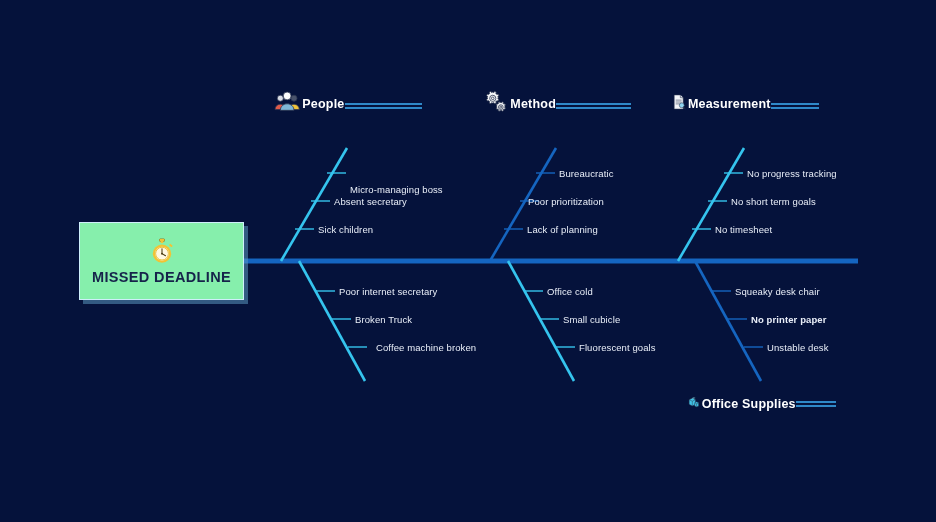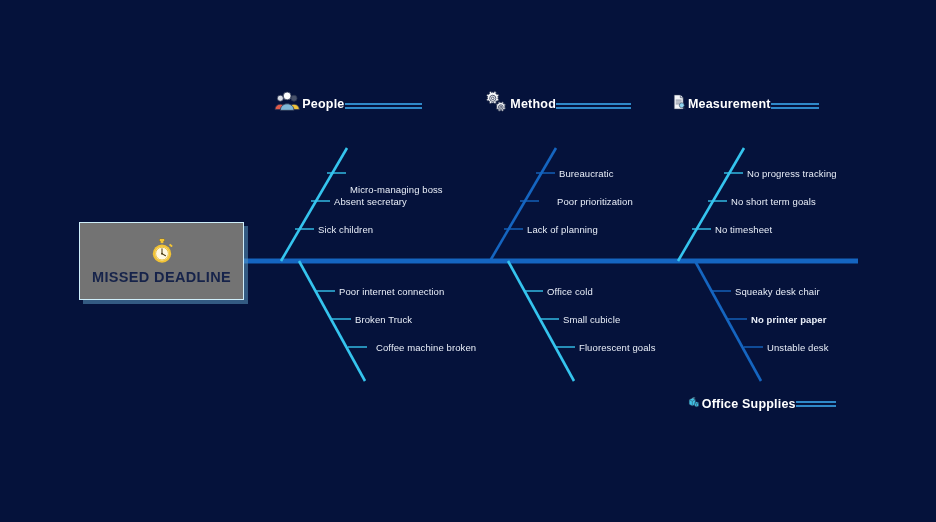--- a/index.html
+++ b/index.html
@@ -19,21 +19,21 @@
     position:absolute; left:0; top:0;
     width:936px; height:522px;
     pointer-events:none;
   }
 
   
   .effect-box {
     position:absolute;
     left:79px; top:222px;
     width:165px; height:78px;
-    background:#737373;
+    background:#86efac;
     border:1px solid #cfeffb;
     box-shadow:4px 4px 0 rgba(90,150,190,.55);
     display:flex; flex-direction:column;
     align-items:center; justify-content:center;
     gap:2px;
   }
   .effect-box .effect-title {
     font-size:14.5px;
     font-weight:700;
     letter-spacing:.35px;
@@ -206,28 +206,28 @@
         <div class="l1"></div>
         <div class="l2"></div>
       </div>
   </div>
 
   <div class="cause" style="left:350px; top:169px;margin-top:16px;">Micro-managing boss</div>
   <div class="cause" style="left:334px; top:197px;">Absent secretary</div>
   <div class="cause" style="left:318px; top:225px;">Sick children</div>
 
   <div class="cause" style="left:559px; top:169px;">Bureaucratic</div>
-  <div class="cause" style="left:557px; top:197px;">Poor prioritization</div>
+  <div class="cause" style="left:528px; top:197px;">Poor prioritization</div>
   <div class="cause" style="left:527px; top:225px;">Lack of planning</div>
 
   <div class="cause" style="left:747px; top:169px;">No progress tracking</div>
   <div class="cause" style="left:731px; top:197px;">No short term goals</div>
   <div class="cause" style="left:715px; top:225px;">No timesheet</div>
 
-  <div class="cause" style="left:339px; top:287px;">Poor internet connection</div>
+  <div class="cause" style="left:339px; top:287px;">Poor internet secretary</div>
   <div class="cause" style="left:355px; top:315px;">Broken Truck</div>
   <div class="cause" style="left:376px; top:343px;text-align:right;">Coffee machine broken</div>
 
   <div class="cause" style="left:547px; top:287px;">Office cold</div>
   <div class="cause" style="left:563px; top:315px;">Small cubicle</div>
   <div class="cause" style="left:579px; top:343px;">Fluorescent goals</div>
 
   <div class="cause" style="left:735px; top:287px;">Squeaky desk chair</div>
   <div class="cause" style="left:751px; top:315px;font-weight:bold;">No printer paper</div>
   <div class="cause" style="left:767px; top:343px;">Unstable desk</div>

